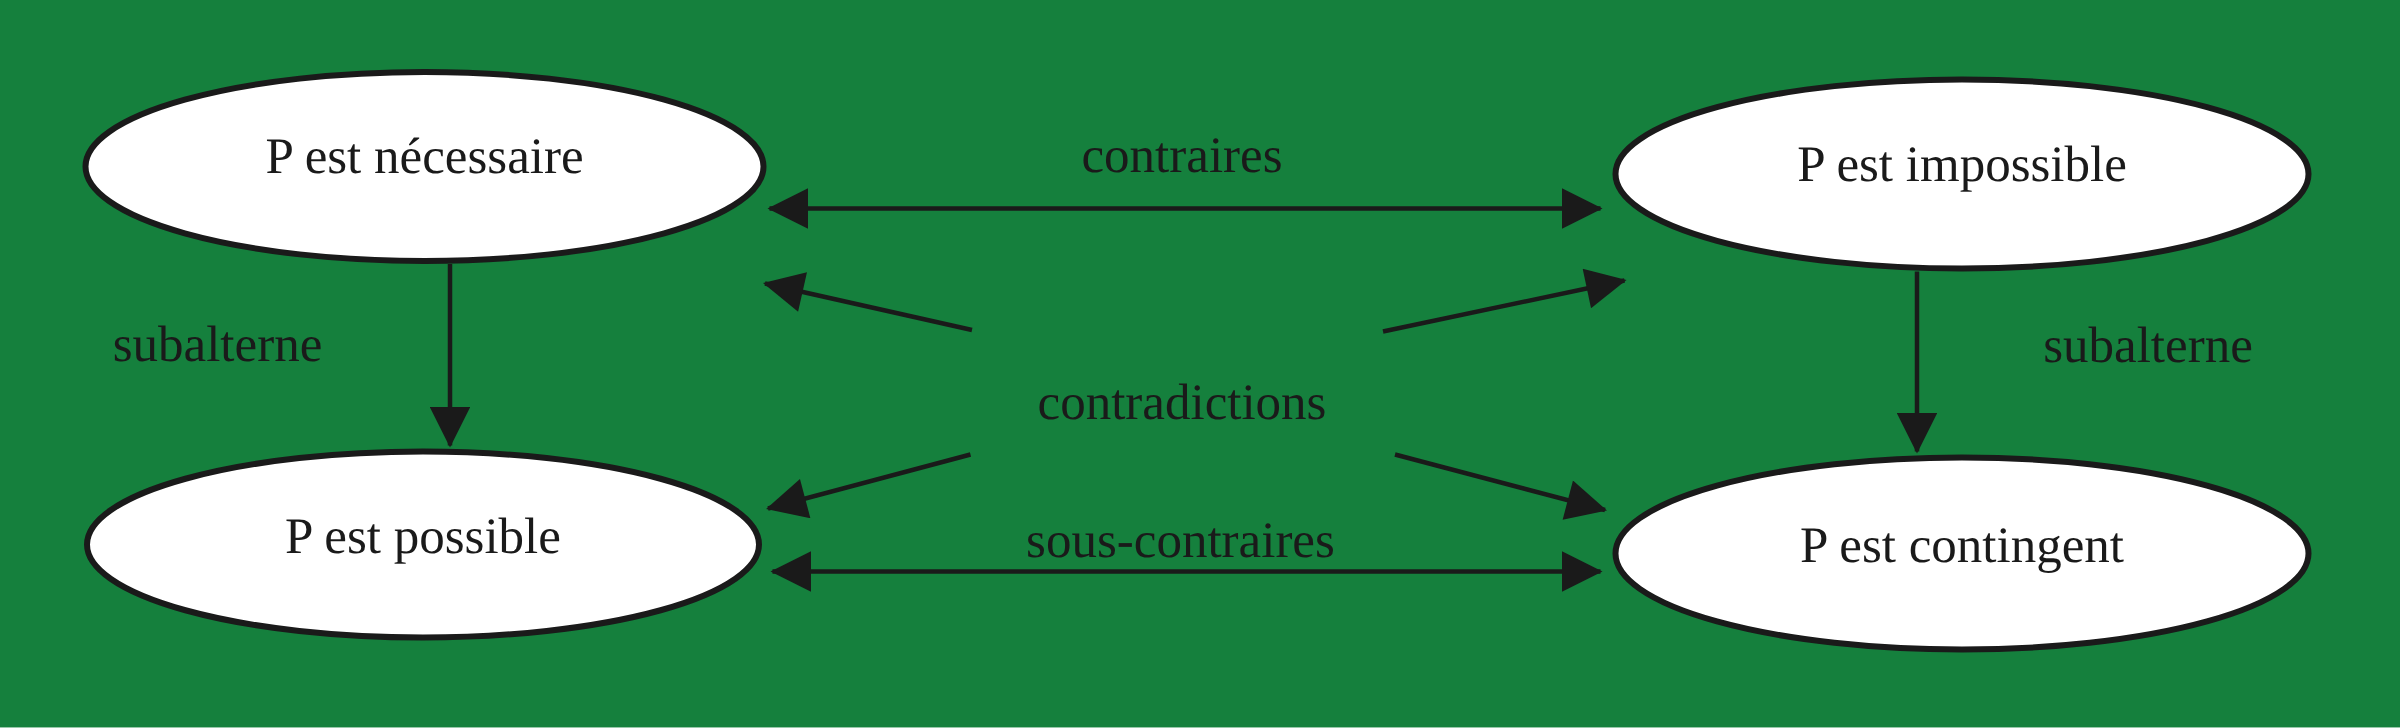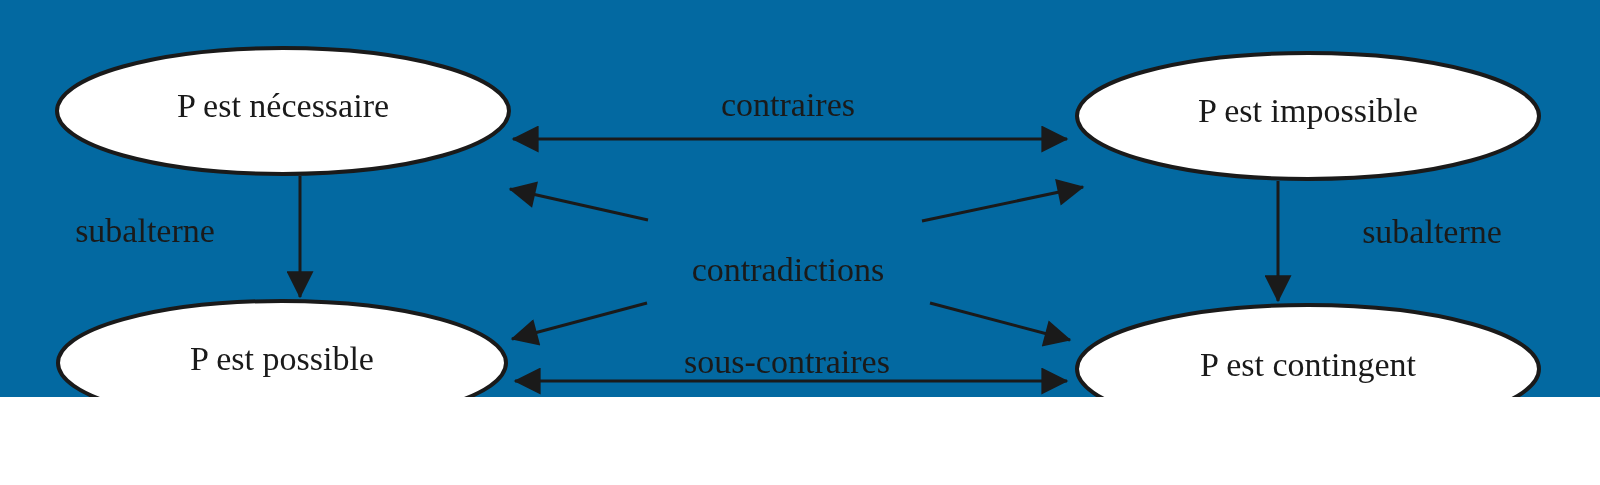--- a/index.html
+++ b/index.html
@@ -3,22 +3,22 @@
 <meta charset="utf-8">
 <style>
   html, body {
     margin: 0;
     padding: 0;
     background: #ffffff;
   }
   .canvas {
     position: relative;
     width: 1600px;
-    height: 397px;
-    background: #0369a1;
+    height: 485px;
+    background: #15803d;
     overflow: hidden;
     font-family: "Liberation Serif", "DejaVu Serif", serif;
   }
   svg { display: block; }
   .node-ellipse {
     fill: #ffffff;
     stroke: #1a1a1a;
     stroke-width: 4;
   }
   .edge-line {

